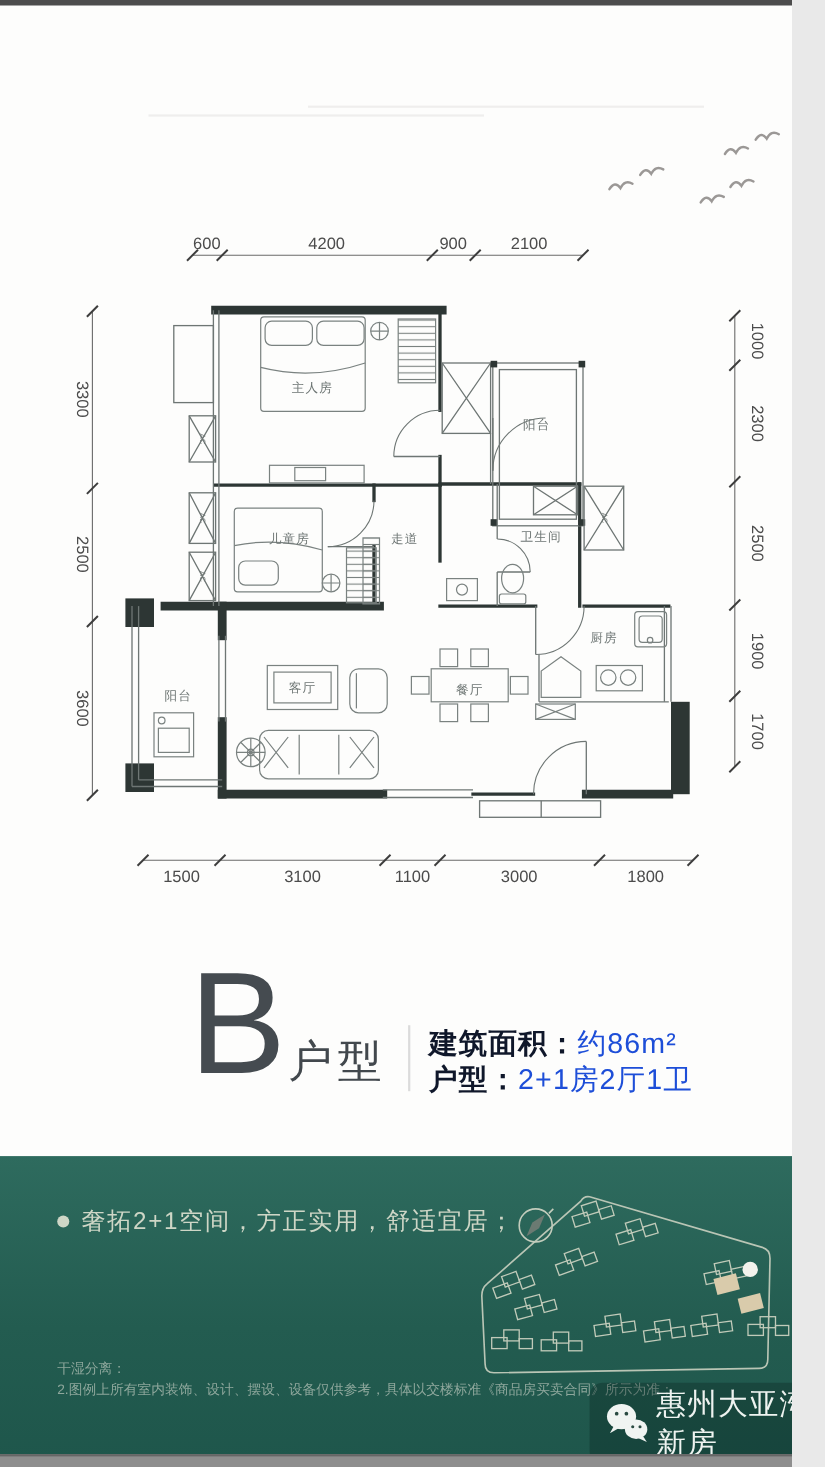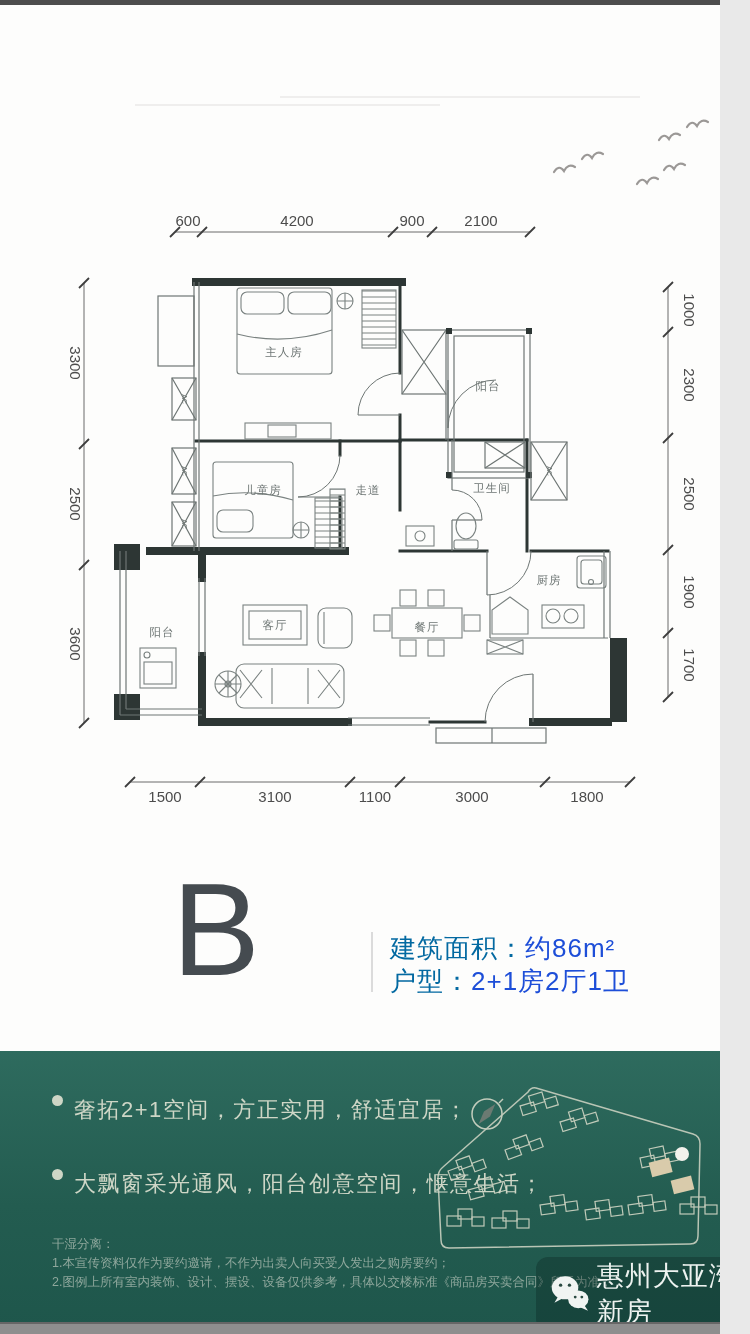--- a/index.html
+++ b/index.html
@@ -10,27 +10,27 @@
   .artifact{position:absolute;background:#efeeed;height:2px}
   svg text{font-family:"Liberation Sans",sans-serif}
   .dimtxt{font-size:15px;fill:#4c4c4c}
   .roomtxt{font-size:11.5px;fill:#6e7674;letter-spacing:1px}
   .actxt{font-size:7px;fill:#6e7674}
   
   .unit-letter{position:absolute;left:172px;top:864px;font-size:132px;line-height:1;color:#454b50;font-weight:400}
   .unit-suffix{position:absolute;left:262px;top:937px;font-size:40px;color:#42484d;letter-spacing:5px}
   .unit-divider{position:absolute;left:371px;top:932px;width:2px;height:60px;background:#dbdbdb}
   .info-row{position:absolute;left:390px;font-size:26px;letter-spacing:1px;white-space:nowrap}
-  .info-row .lbl{color:#0369a1;font-weight:normal}
+  .info-row .lbl{color:#0f172a;font-weight:bold}
   .info-row .val{color:#1d4ed8}
   .row1{top:931px}.row2{top:964px}
   
   .green{position:absolute;top:1051px;left:0;width:750px;height:283px;
          background:linear-gradient(180deg,#2e6b5e 0%,#235c50 55%,#1e564b 100%)}
-  .feature{position:absolute;left:52px;display:flex;align-items:flex-start;color:#ced6c6;
+  .feature{position:absolute;left:52px;display:flex;align-items:center;color:#ced6c6;
            font-size:22px;letter-spacing:1.5px;white-space:nowrap;z-index:2}
   .feature .dot{width:11px;height:11px;border-radius:50%;background:#ced6c6;margin-right:11px;flex:0 0 auto}
   .f1{top:44px}.f2{top:81px}.f3{top:118px}
   .siteplan{position:absolute;left:428px;top:20px;z-index:1}
   .disclaimer{position:absolute;left:52px;top:184px;color:#8ea79c;font-size:12.5px;line-height:19px;z-index:2}
   .badge{position:absolute;right:0;top:206px;width:214px;height:74px;background:rgba(8,30,26,.30);
          border-radius:12px 0 0 12px;display:flex;align-items:center;z-index:3}
   .badge .wname{color:#eef3f0;font-size:27px;letter-spacing:1px;margin-left:6px}
 </style>
 </head>
@@ -311,20 +311,21 @@
       <text class="roomtxt" x="427" y="421">餐厅</text>
       <text class="roomtxt" x="549" y="374">厨房</text>
       <text class="actxt" x="184" y="191" transform="rotate(90 184 189)">AC</text>
       <text class="actxt" x="184" y="263" transform="rotate(90 184 261)">AC</text>
       <text class="actxt" x="184" y="316" transform="rotate(90 184 314)">AC</text>
       <text class="actxt" x="549" y="263" transform="rotate(90 549 261)">AC</text>
     </g>
   </svg>
 
   <div class="unit-letter">B</div>
+  <div class="unit-suffix">户型</div>
   <div class="unit-divider"></div>
   <div class="info-row row1">
     <span class="lbl">建筑面积：</span><span class="val">约86m²</span>
   </div>
   <div class="info-row row2">
     <span class="lbl">户型：</span><span class="val">2+1房2厅1卫</span>
   </div>
 
   <div class="green">
 
@@ -362,28 +363,23 @@
         <rect x="650" y="1162" width="21" height="15" fill="#d9cbab" transform="rotate(-14 660 1169)"></rect>
         <rect x="672" y="1180" width="21" height="14" fill="#d9cbab" transform="rotate(-14 682 1187)"></rect>
         <circle cx="682" cy="1156" r="7" fill="#f3f2ec"></circle>
       </g>
     </svg>
 
     <div class="feature f1">
       <span class="dot"></span>
       <span>奢拓2+1空间，方正实用，舒适宜居；</span>
     </div>
-    <div class="feature f3">
-      <span class="dot"></span>
-      <span>大飘窗采光通风，阳台创意空间，惬意生活；</span>
-    </div>
 
     <div class="disclaimer">
       <div>干湿分离：</div>
-      <div>1.本宣传资料仅作为要约邀请，不作为出卖人向买受人发出之购房要约；</div>
       <div>2.图例上所有室内装饰、设计、摆设、设备仅供参考，具体以交楼标准《商品房买卖合同》所示为准；</div>
     </div>
 
     <div class="badge">
       <svg width="52" height="46" viewBox="0 0 46 42" style="margin-left:14px">
         <ellipse cx="17" cy="14" rx="15" ry="13" fill="#f0f4f2"></ellipse>
         <polygon points="9,24 5,31 14,26" fill="#f0f4f2"></polygon>
         <circle cx="12" cy="11" r="1.9" fill="#2a4a42"></circle>
           <circle cx="22" cy="11" r="1.9" fill="#2a4a42"></circle>
         <ellipse cx="32" cy="27" rx="11.5" ry="10" fill="#f0f4f2"></ellipse>

